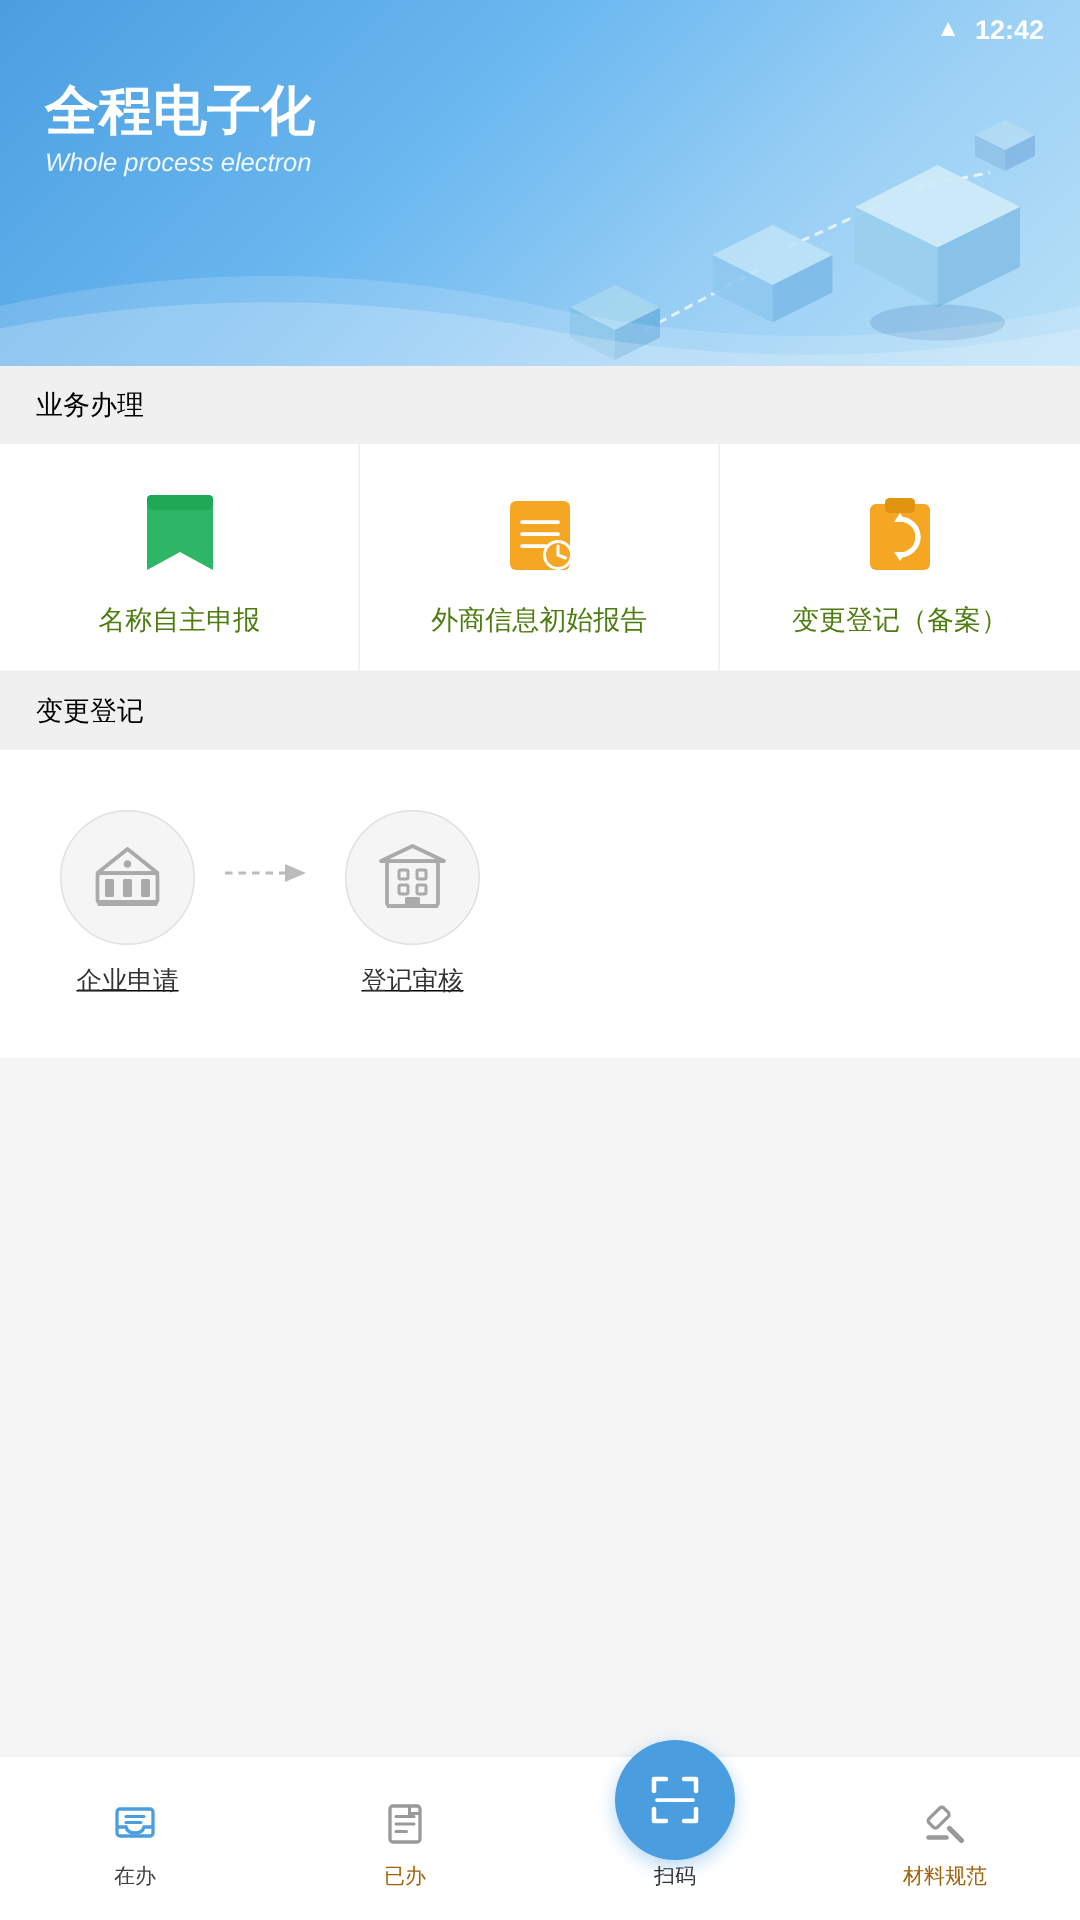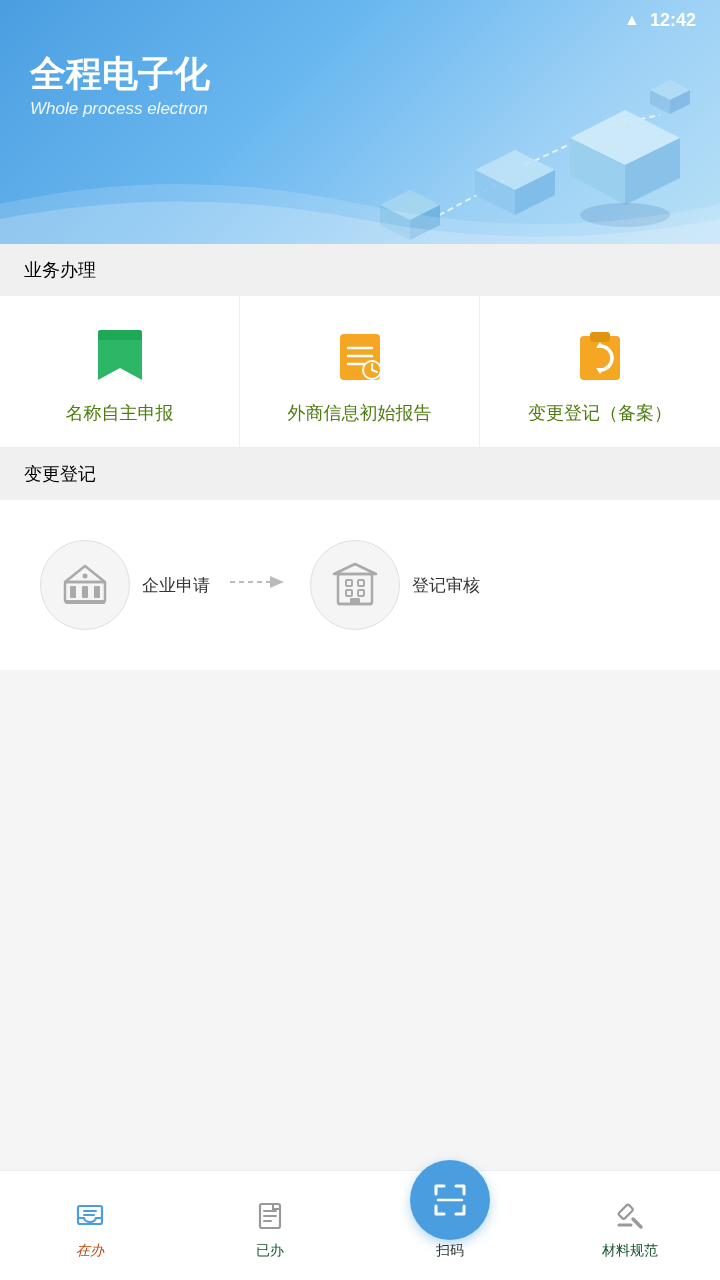--- a/index.html
+++ b/index.html
@@ -124,23 +124,24 @@
       margin-top: 0;
     }
     .process-flow {
       display: flex;
       align-items: flex-start;
       padding: 40px 40px 40px;
       gap: 0;
     }
     .process-step {
       display: flex;
-      flex-direction: row;
+      flex-direction: column;
       align-items: center;
       gap: 12px;
+      text-decoration: underline;
     }
     .process-circle {
       width: 90px;
       height: 90px;
       border-radius: 50%;
       background: #f5f5f5;
       display: flex;
       align-items: center;
       justify-content: center;
       border: 1px solid #e0e0e0;
@@ -180,25 +181,24 @@
       gap: 6px;
       cursor: pointer;
       padding-bottom: 4px;
     }
     .nav-icon {
       font-size: 28px;
       line-height: 1;
     }
     .nav-label {
       font-size: 14px;
-      color: #14532d;
+      color: #a16207;
     }
     .nav-label.active {
-      color: #c2410c;
-      font-style: italic;
+      color: #404040;
     }
     .nav-icon.active {
       color: #4A9EE0;
     }
 
     
     .nav-scan {
       flex: 1;
       display: flex;
       flex-direction: column;

